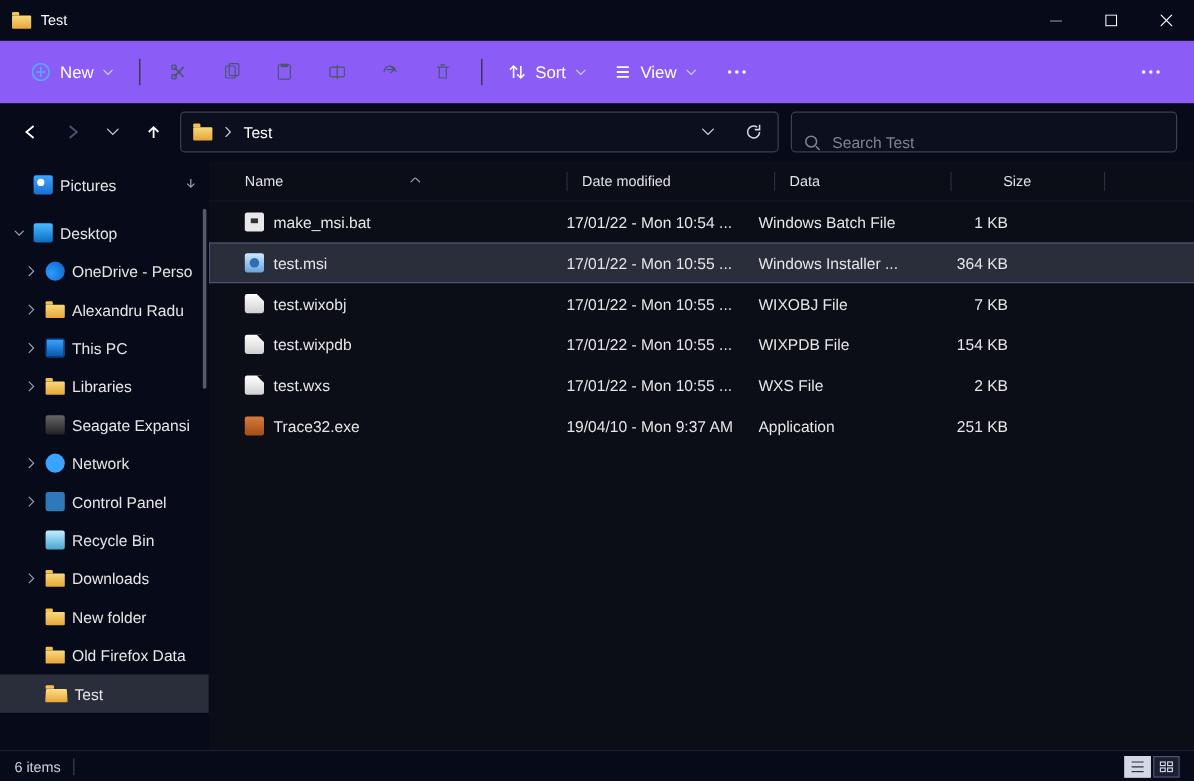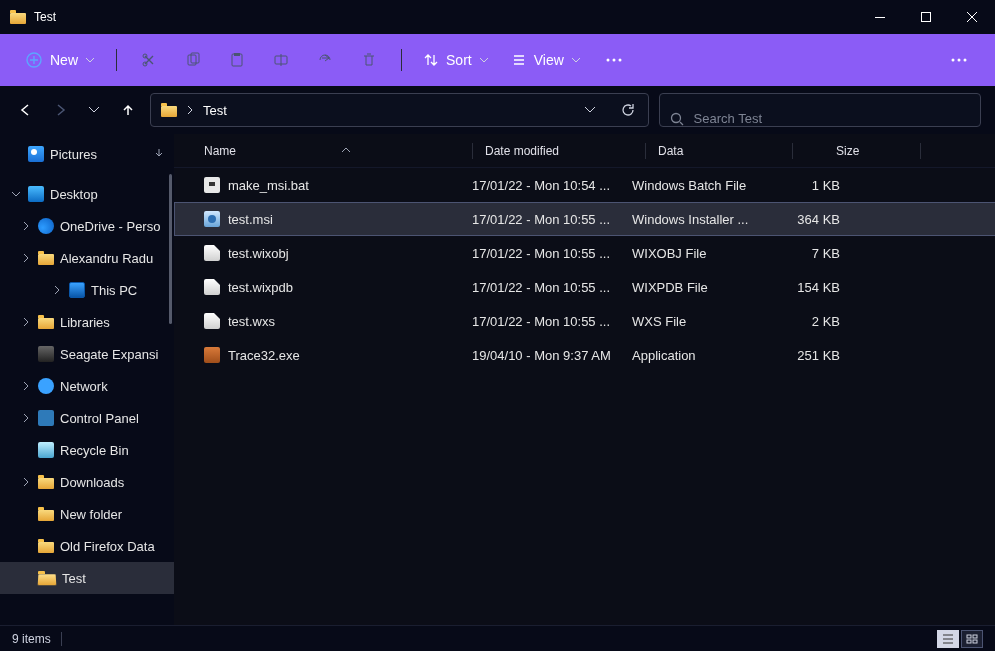--- a/index.html
+++ b/index.html
@@ -524,21 +524,21 @@
         </div>
         <div class="tree-item" style="padding-left: 20px;">
           <span class="chev">
             <svg width="6" height="10">
               <path d="M1 1 L5 5 L1 9" fill="none" stroke="currentColor"></path>
             </svg>
           </span>
           <span class="icon-folder"></span>
           <span class="label">Alexandru Radu</span>
         </div>
-        <div class="tree-item" style="padding-left: 20px; margin-left: 31px;">
+        <div class="tree-item" style="padding-left: 20px;">
           <span class="chev">
             <svg width="6" height="10">
               <path d="M1 1 L5 5 L1 9" fill="none" stroke="currentColor"></path>
             </svg>
           </span>
           <span class="ico ico-thispc"></span>
           <span class="label">This PC</span>
         </div>
         <div class="tree-item" style="padding-left: 20px;">
           <span class="chev">
@@ -683,21 +683,21 @@
           <div class="c-date">19/04/10 - Mon 9:37 AM</div>
           <div class="c-type">Application</div>
           <div class="c-size">251 KB</div>
         </div>
       </div>
   </div>
 
 </div>
 
 <div class="statusbar">
-  <span>9 items</span>
+  <span>6 items</span>
   <span class="sepv"></span>
   <span class="spacer"></span>
   <div class="view-toggle">
     <div class="vt-btn active">
       <svg width="12" height="10">
           <path d="M1 1h10M1 5h10M1 9h10" stroke="#333" stroke-width="1"></path>
         </svg>
     </div>
     <div class="vt-btn">
       <svg width="12" height="10">

